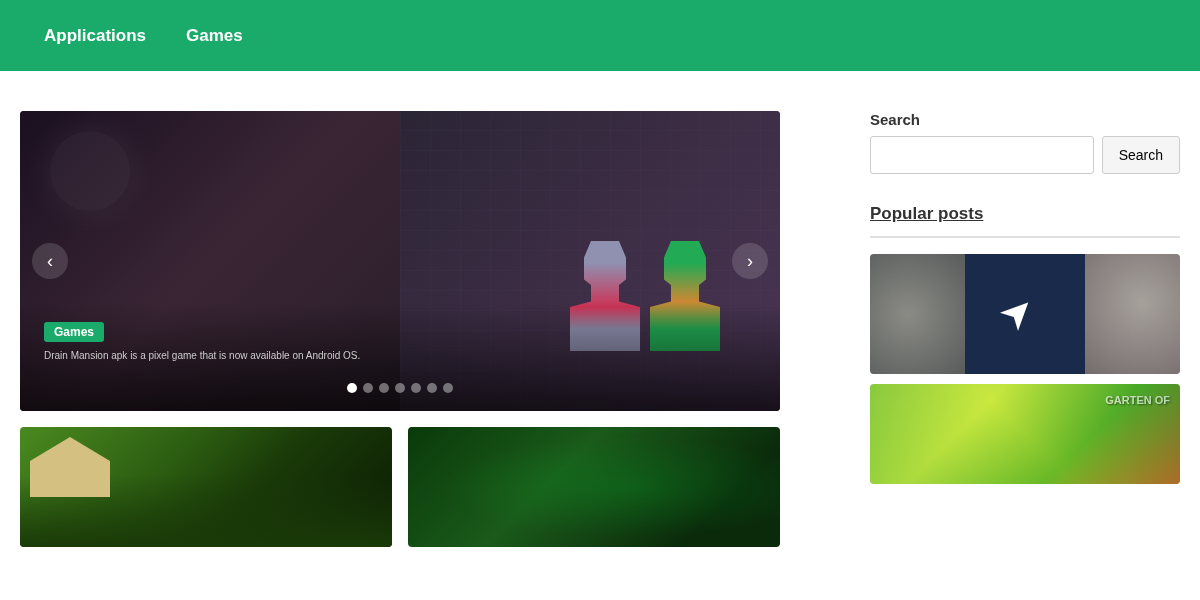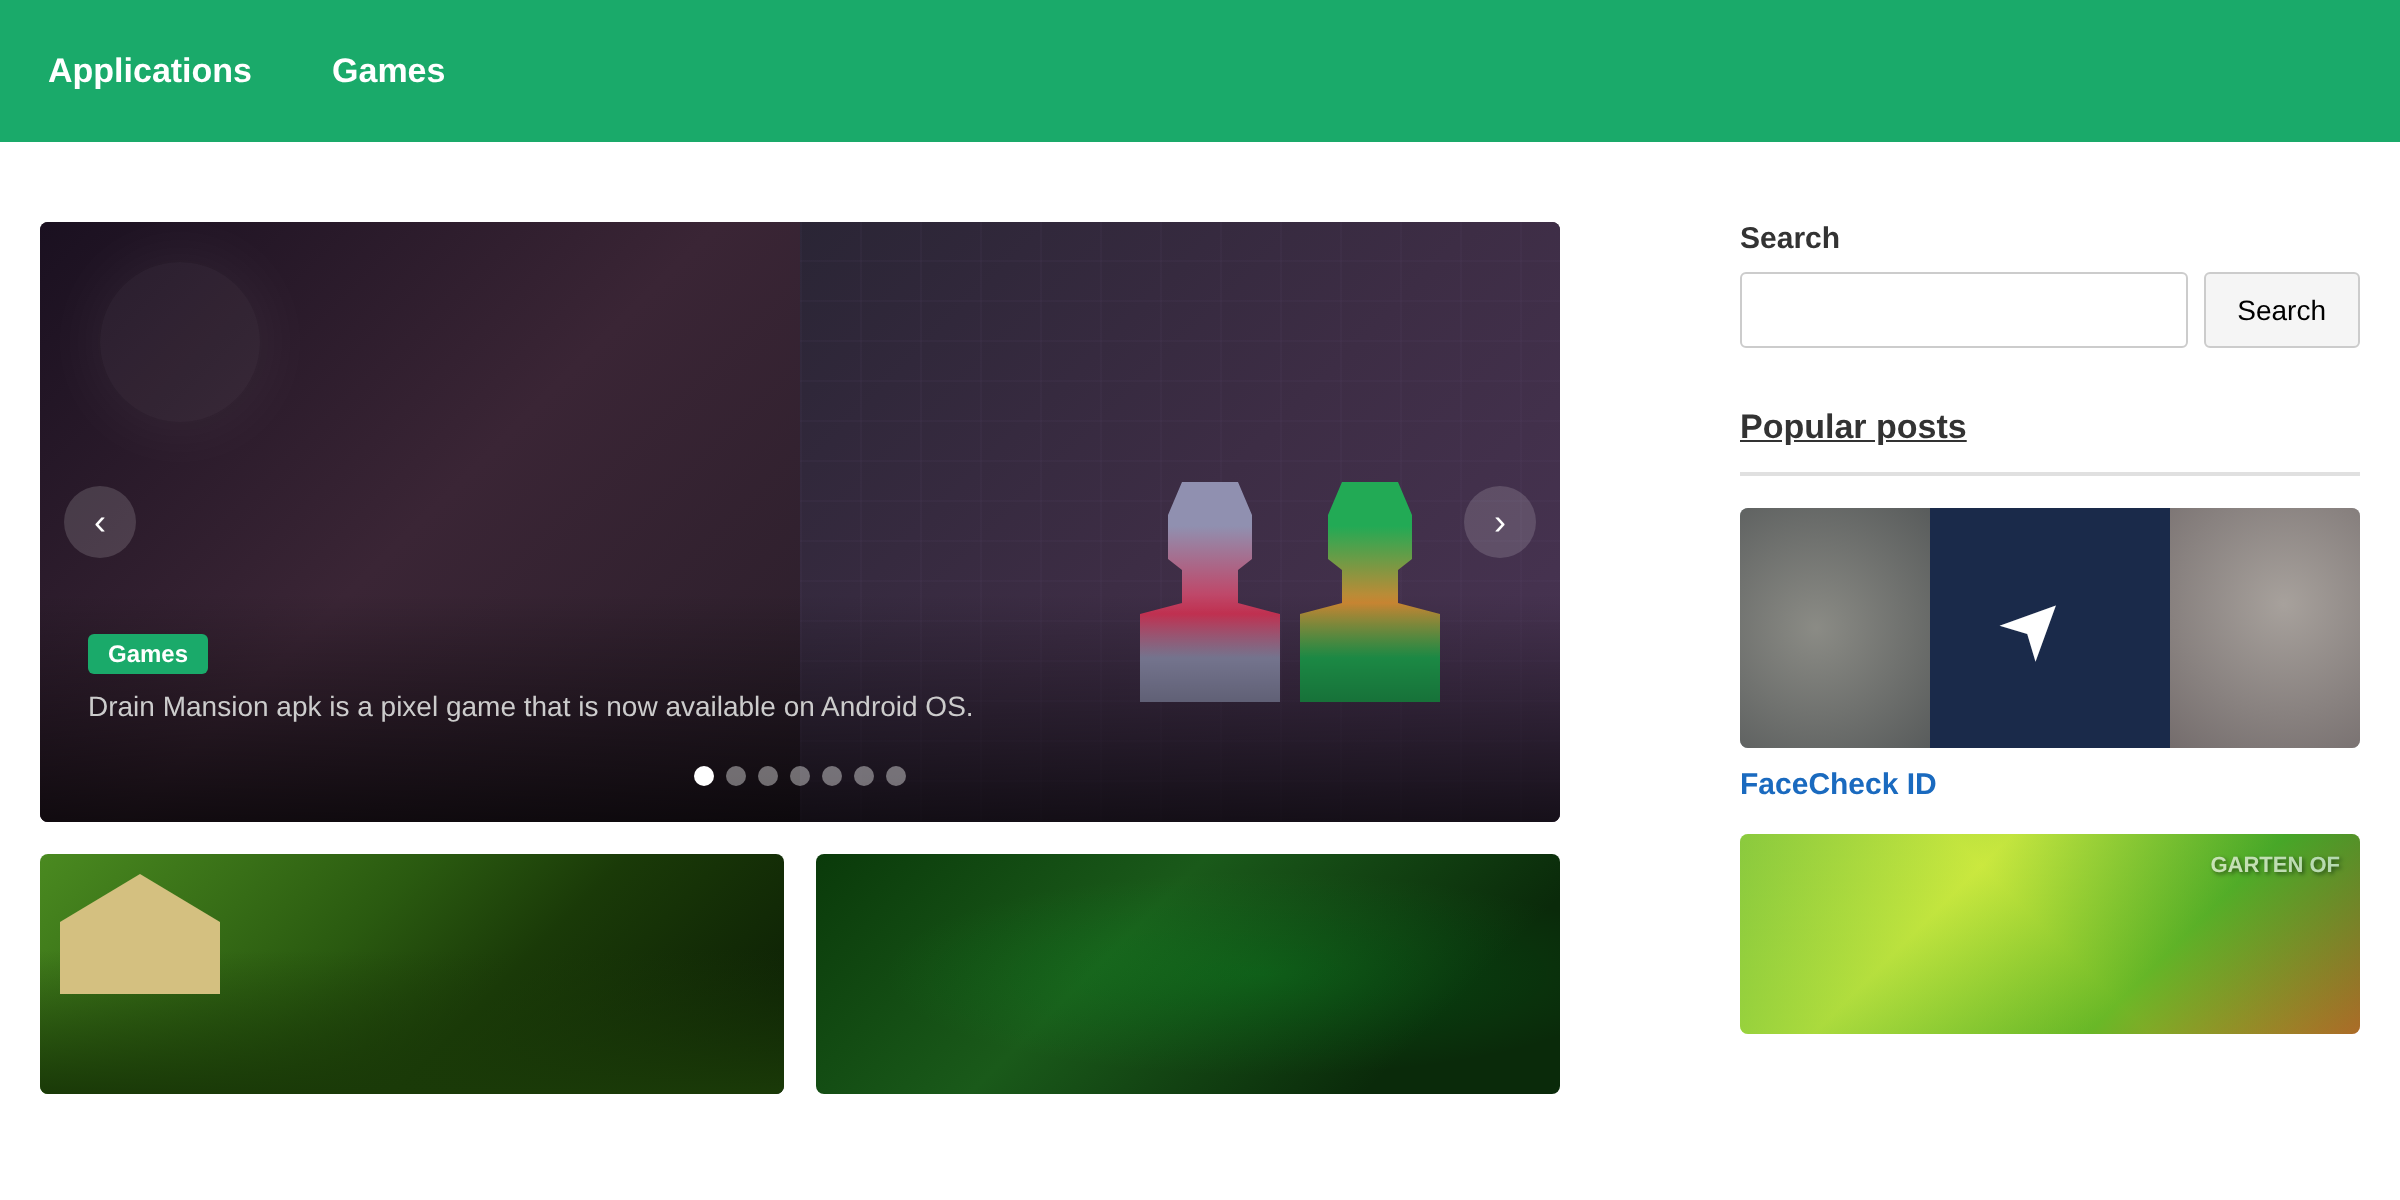--- a/index.html
+++ b/index.html
@@ -1,21 +1,21 @@
 <!DOCTYPE html>
 <html><head>
   <meta charset="utf-8">
   <style>
     * { margin: 0; padding: 0; box-sizing: border-box; }
     body { font-family: Arial, sans-serif; background: #fff; color: #333; }
 
     
     nav {
       background: #1aaa6a;
-      padding: 0 24px;
+      padding: 0 44px;
       display: flex;
       align-items: center;
       height: 71px;
     }
     nav a {
       color: #fff;
       text-decoration: none;
       font-size: 17px;
       font-weight: 600;
       margin-right: 40px;
@@ -135,21 +135,21 @@
       margin-bottom: 8px;
     }
     .hero-title {
       color: #fff;
       font-size: 28px;
       font-weight: 800;
       margin-bottom: 6px;
     }
     .hero-desc {
       color: #ccc;
-      font-size: 14px;
+      font-size: 10px;
     }
 
     
     .slider-arrow {
       position: absolute;
       top: 50%;
       transform: translateY(-50%);
       width: 36px;
       height: 36px;
       background: rgba(255,255,255,0.15);
@@ -433,21 +433,20 @@
       <h3 class="popular-title">Popular posts</h3>
       <div class="popular-divider"></div>
 
       <div class="popular-thumb">
         <div class="popular-thumb-left"></div>
         <div class="popular-thumb-center">
           <div class="arrow-icon"></div>
         </div>
         <div class="popular-thumb-right"></div>
       </div>
-      <a class="popular-post-link">FaceCheck ID</a>
 
       <div class="popular-thumb-2"></div>
 
     </div>
 
   </aside>
 
 </div>
 
 </body></html>

